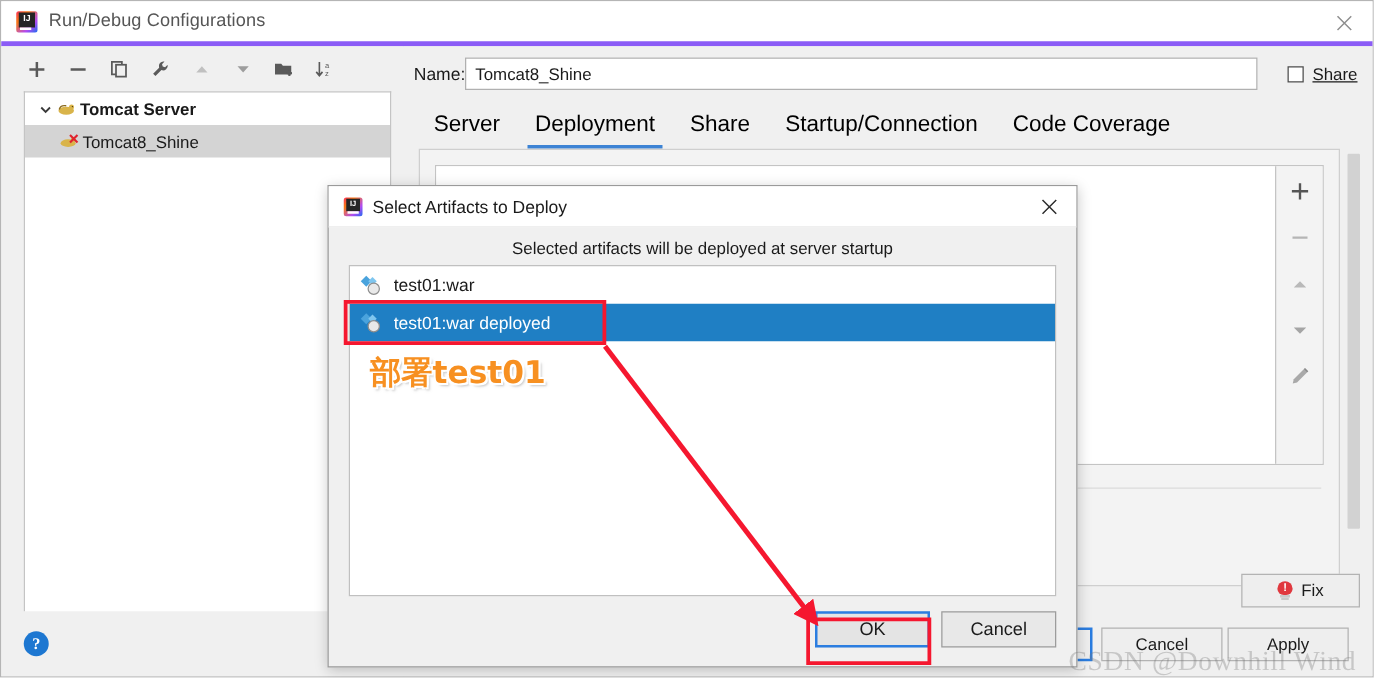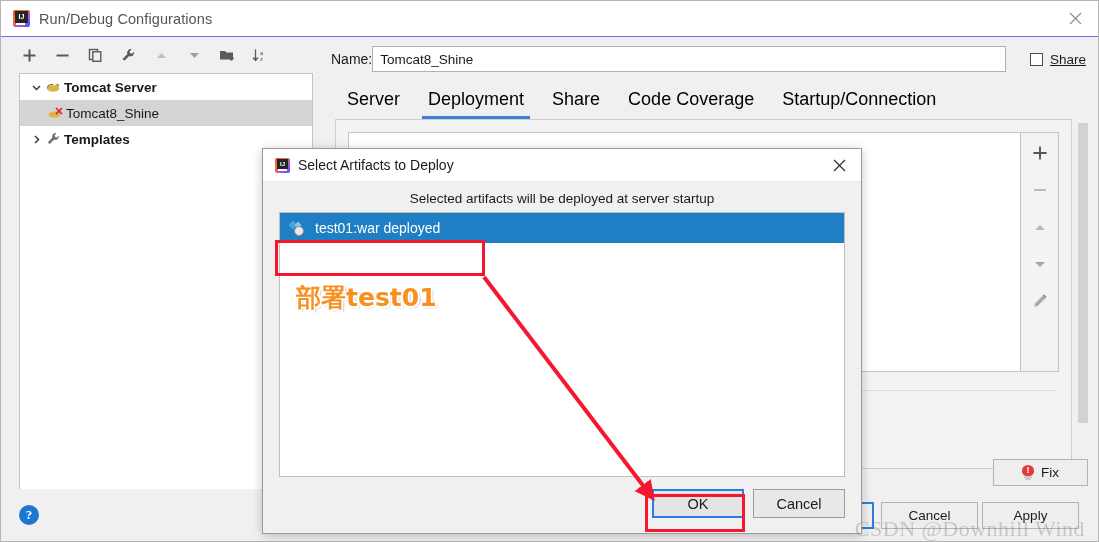--- a/index.html
+++ b/index.html
@@ -17,21 +17,21 @@
     position:absolute; left:0; top:0; width:1099px; height:542px;
     background:#f0f0f0;
     border:1px solid #b5b5b5;
     display:flex; flex-direction:column;
   }
 
   
   #titlebar {
     height:36px; background:#ffffff;
     display:flex; align-items:center;
-    border-bottom:1px solid #8b5cf6;
+    border-bottom:4px solid #8b5cf6;
     flex:none;
     position:relative;
   }
   .ij-logo {
     width:17px; height:17px; margin-left:12px; margin-right:9px;
     position:relative; flex:none;
     border-radius:2px;
     background:linear-gradient(135deg,#fe315d 0%,#f97a12 28%,#b24bf3 70%,#1f6cf0 100%);
     overflow:hidden;
   }
@@ -301,33 +301,20 @@
           <span class="ticon">
             <svg width="17" height="14" viewBox="0 0 17 14">
               <ellipse cx="7.5" cy="8.5" rx="6" ry="3.1" fill="#d9b44a"></ellipse>
               <circle cx="11.6" cy="5.6" r="1.9" fill="#d9b44a"></circle>
               <path d="M9 2 L15 8 M15 2 L9 8" stroke="#e0232e" stroke-width="1.7" fill="none"></path>
             </svg>
           </span>
           <span class="tlabel">Tomcat8_Shine</span>
         </div>
 
-        <div class="trow">
-          <span class="tw">
-            <svg width="11" height="11" viewBox="0 0 11 11">
-                <path d="M4 2 L7.5 5.5 L4 9" stroke="#3a3a3a" stroke-width="1.5" fill="none"></path>
-              </svg>
-          </span>
-          <span class="ticon">
-            <svg width="15" height="14" viewBox="0 0 16 16">
-              <path d="M11.3 1.3a4 4 0 0 0-4.6 5.3L1.6 11.7l2 2 5.1-5.1a4 4 0 0 0 5.3-4.6l-2.2 2.2-2-.6-.6-2z" fill="#6b6b6b"></path>
-            </svg>
-          </span>
-          <span class="tlabel bold">Templates</span>
-        </div>
       </div>
 
       <div id="leftfoot">
         <div id="help-btn">?</div>
       </div>
     </div>
 
     <div id="right">
 
       <div id="namerow">
@@ -336,22 +323,22 @@
         <div id="share-box">
           <span class="cbx"></span>
           <span id="share-label"><u>Share</u></span>
         </div>
       </div>
 
       <div id="tabs">
         <div class="tab">Server</div>
         <div class="tab active">Deployment</div>
         <div class="tab">Share</div>
+        <div class="tab">Startup/Connection</div>
         <div class="tab">Code Coverage</div>
-        <div class="tab">Startup/Connection</div>
       </div>
 
       <div id="panelwrap">
         <div id="panel">
           <div id="panel-inner">
             <div id="listbox">
               <div id="listarea"></div>
               <div id="listside">
                 <div class="sbtn">
                   <svg width="16" height="16" viewBox="0 0 16 16">
@@ -413,20 +400,28 @@
     <div id="dlg-close">
       <svg width="13" height="13" viewBox="0 0 13 13">
           <path d="M1 1 L12 12 M12 1 L1 12" stroke="#2e2e2e" stroke-width="1.2" fill="none"></path>
         </svg>
     </div>
   </div>
 
   <div id="dlg-body">
     <div id="dlg-hint">Selected artifacts will be deployed at server startup</div>
     <div id="dlg-list">
+      <div class="lrow">
+        <span class="art-icon">
+          <span class="d1"></span>
+            <span class="d2"></span>
+            <span class="sph"></span>
+        </span>
+        <span>test01:war</span>
+      </div>
       <div class="lrow sel">
         <span class="art-icon">
           <span class="d1"></span>
             <span class="d2"></span>
             <span class="sph"></span>
         </span>
         <span>test01:war deployed</span>
       </div>
     </div>
   </div>

